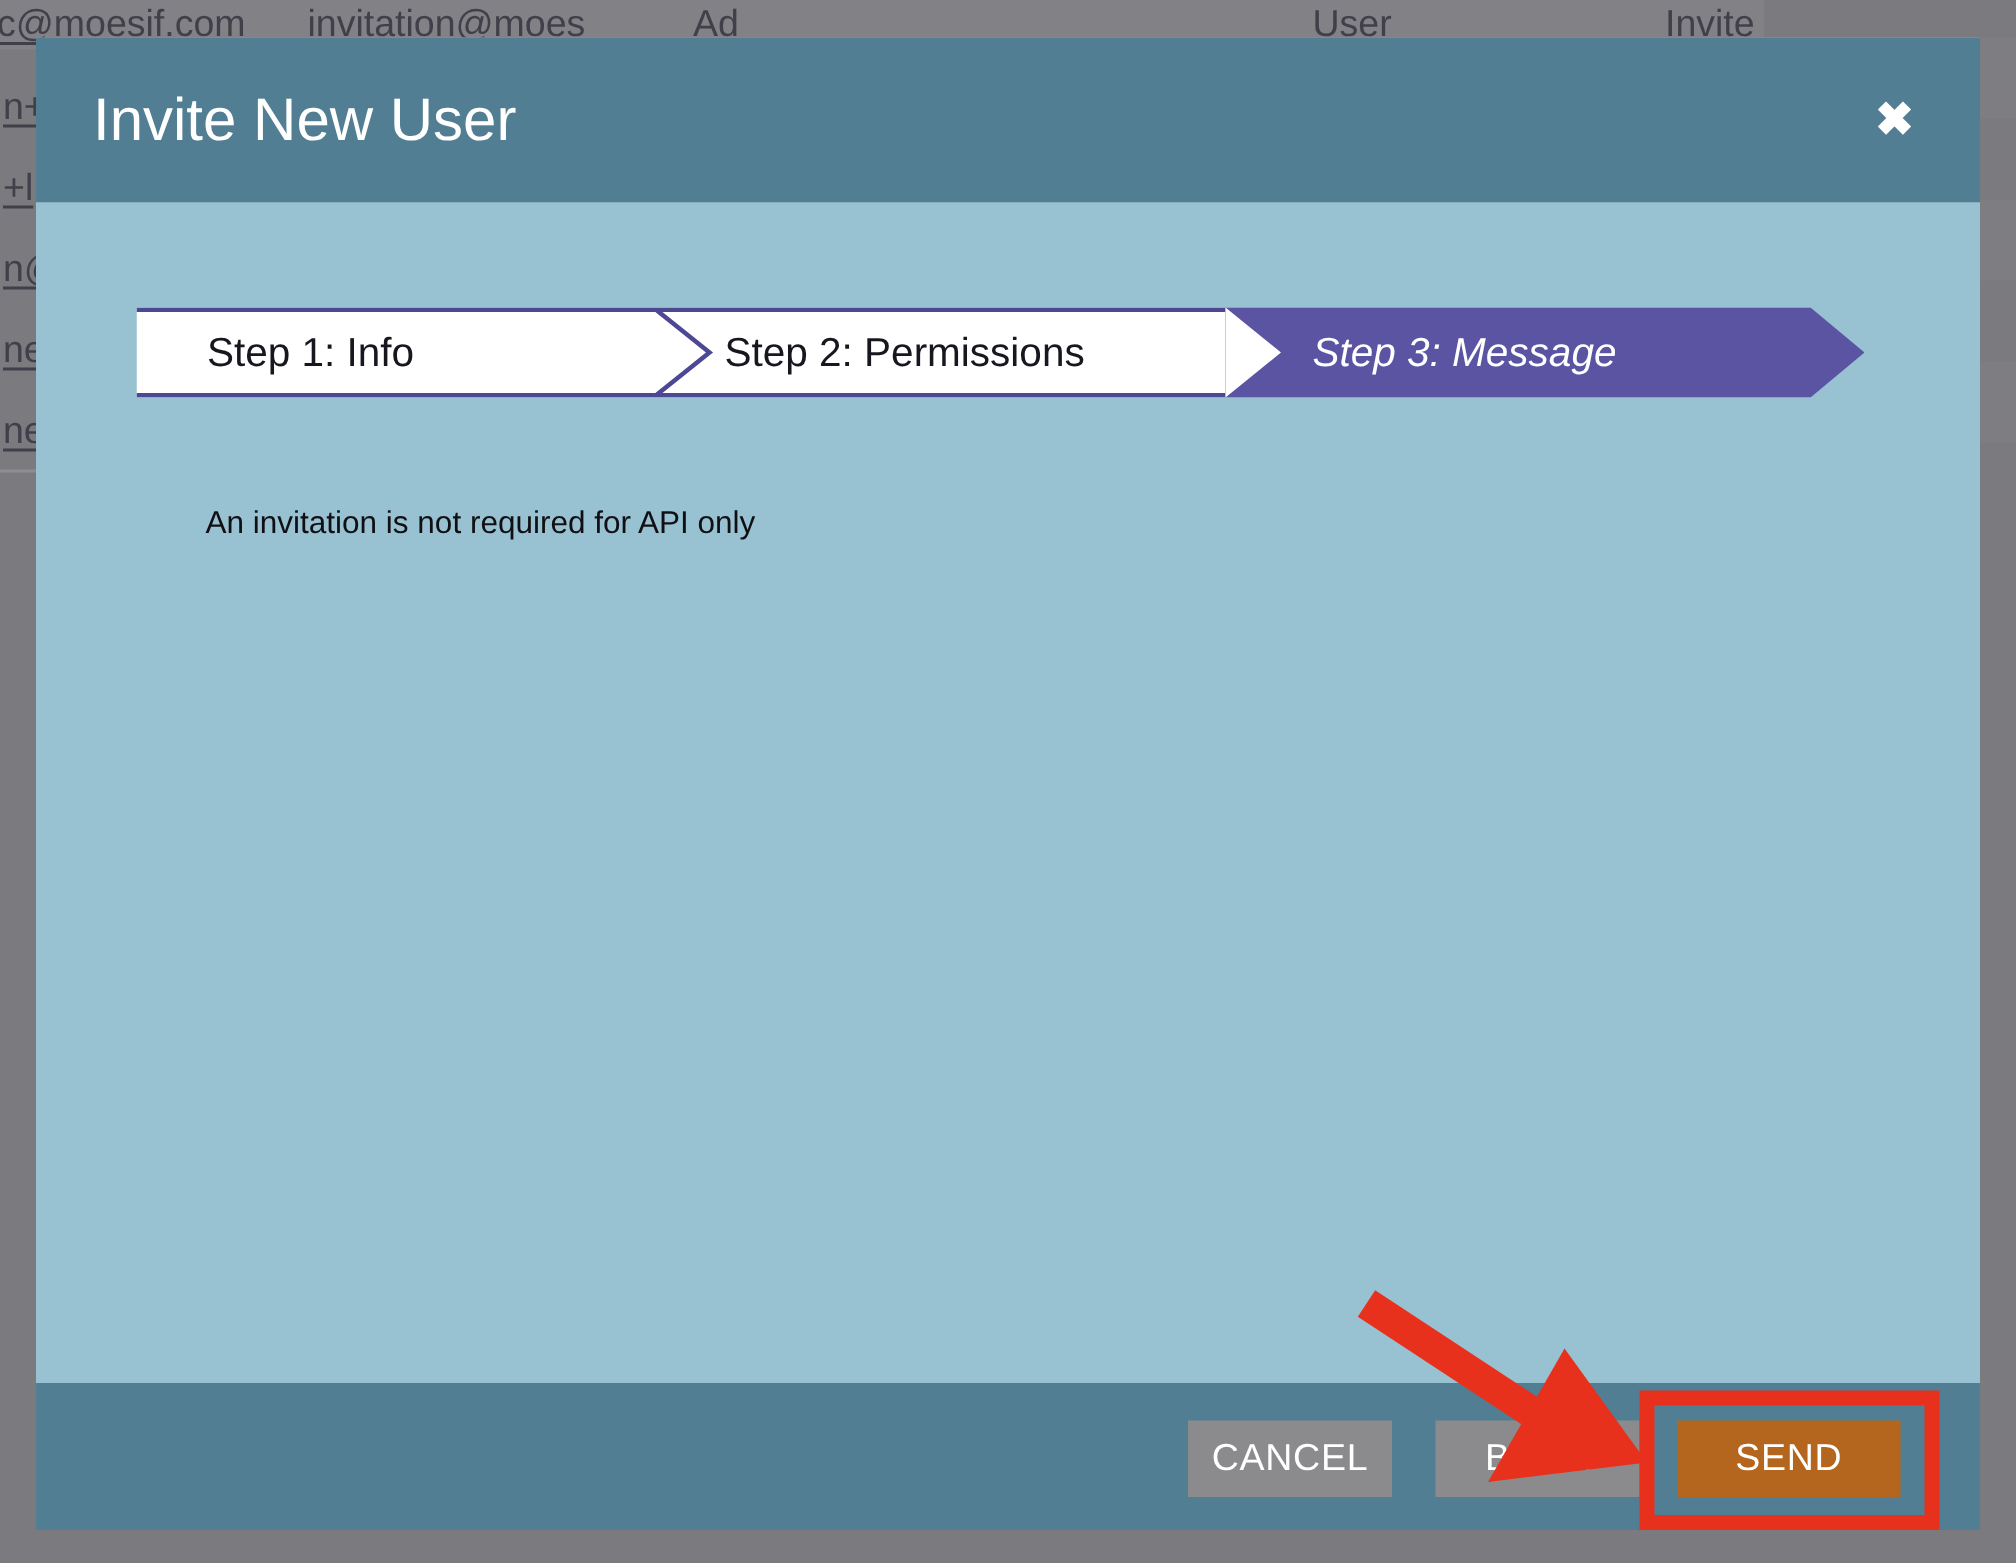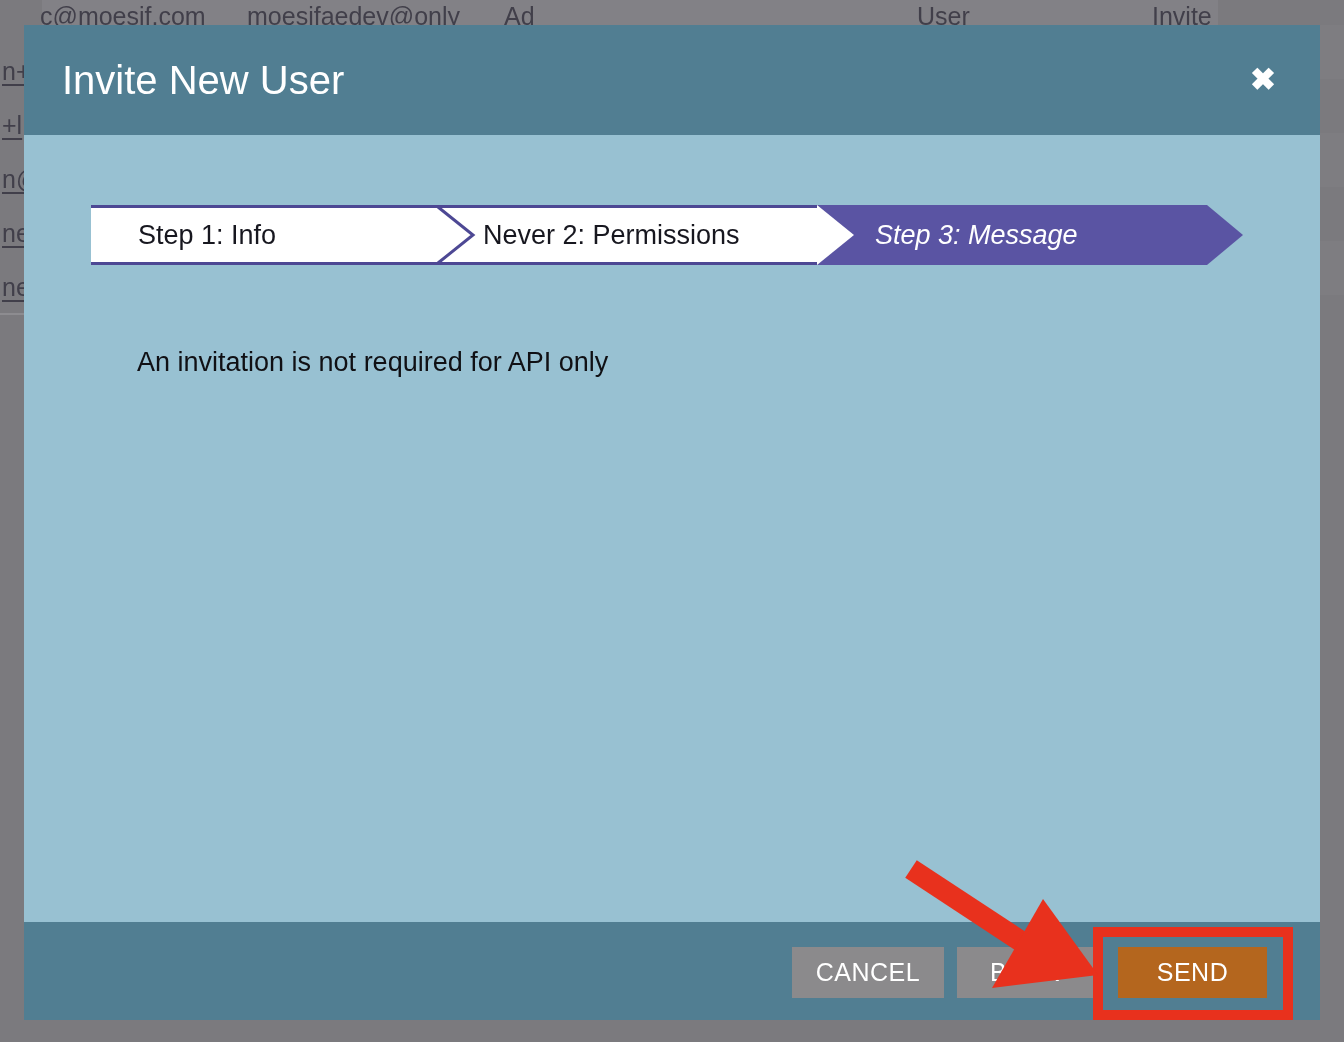--- a/index.html
+++ b/index.html
@@ -6,21 +6,21 @@
     --teal:#517e92; --body:#98c1d2; --purple:#5a54a3; --purple-border:#4d4894;
     --overlay:#7b7a7e; --overlay-top:#828186; --bg-text:#413f4a;
     --btn-grey:#8b8a8c; --send-orange:#b4661e; --red:#e8311d;
     --step-text:#17171f; --msg-text:#101014;
   }
   *{margin:0;padding:0;box-sizing:border-box;}
   body{font-family:"Liberation Sans",sans-serif;background:#666;}
   .canvas{position:relative;width:1344px;height:1042px;overflow:hidden;background:var(--overlay);}
 
   
-  .bg-top-row{position:absolute;left:0;top:0;width:1176px;height:33px;background:var(--overlay-top);z-index:1;margin-left:42px;}
+  .bg-top-row{position:absolute;left:0;top:0;width:1176px;height:33px;background:var(--overlay-top);z-index:1;}
   .bg-top-row span{position:absolute;top:2px;font-size:25px;color:var(--bg-text);white-space:nowrap;}
   .bg-link{text-decoration:underline;text-underline-offset:4px;}
   .bg-left-frag{position:absolute;left:2px;font-size:25px;color:var(--bg-text);z-index:1;
     text-decoration:underline;text-underline-offset:4px;white-space:nowrap;}
   .bg-divider{position:absolute;left:0;top:313px;width:24px;height:2px;background:#8d8c90;z-index:1;}
   .bg-right-stripe{position:absolute;left:1320px;width:24px;z-index:1;}
 
   
   .modal{position:absolute;left:24px;top:25px;width:1296px;height:995px;z-index:10;background:var(--body);}
   .modal-header{position:absolute;left:0;top:0;width:1296px;height:110px;background:var(--teal);}
@@ -32,42 +32,42 @@
   .modal-footer{position:absolute;left:0;top:897px;width:1296px;height:98px;background:var(--teal);}
 
   
   .wizard{position:absolute;left:67px;top:180px;width:1152px;height:60px;}
   .wizard svg{display:block;}
   .step-label{position:absolute;top:180px;height:60px;line-height:60px;font-size:27px;
     color:var(--step-text);white-space:nowrap;cursor:default;}
   .step-label.active{color:#fff;font-style:italic;}
   .lbl1{left:114px;text-align:right;} .lbl2{left:459px;} .lbl3{left:851px;}
 
-  .invite-message{position:absolute;left:113px;top:322px;font-size:27px;color:var(--msg-text);white-space:nowrap;}
+  .invite-message{position:absolute;left:113px;top:312px;font-size:21px;color:var(--msg-text);white-space:nowrap;}
 
   
   .btn{position:absolute;top:922px;height:51px;line-height:51px;text-align:center;
     font-size:25px;color:#fff;letter-spacing:0.5px;cursor:pointer;border:none;}
-  .btn-cancel{left:768px;width:152px;background:var(--btn-grey);}
+  .btn-cancel{left:768px;width:136px;background:var(--btn-grey);}
   .btn-back{left:933px;width:136px;background:var(--btn-grey);}
   .btn-send{left:1094px;width:149px;background:var(--send-orange);}
 
   
   .red-box{position:absolute;left:1093px;top:927px;width:200px;height:93px;
     border:10px solid var(--red);z-index:50;pointer-events:none;}
   .annotation-svg{position:absolute;left:0;top:0;z-index:60;pointer-events:none;}
 </style>
 </head>
 <body>
 
 <div class="canvas">
 
   <div class="bg-top-row">
     <span class="bg-link" style="left:-2px">c@moesif.com</span>
-    <span style="left:205px">moesifaedev@only</span>
+    <span style="left:205px">invitation@moes</span>
     <span style="left:462px">Ad</span>
     <span style="left:875px">User</span>
     <span style="left:1110px">Invite</span>
   </div>
   <span class="bg-left-frag" style="top:57px">n+</span>
   <span class="bg-left-frag" style="top:111px">+l</span>
   <span class="bg-left-frag" style="top:165px">n@</span>
   <span class="bg-left-frag" style="top:219px">ne</span>
   <span class="bg-left-frag" style="top:273px">ne</span>
   <div class="bg-divider"></div>
@@ -87,21 +87,21 @@
       <svg width="1152" height="60" viewBox="0 0 1152 60">
         <rect x="0" y="0" width="726" height="60" fill="#ffffff"></rect>
         <rect x="0" y="0" width="726" height="3" fill="var(--purple-border)"></rect>
         <rect x="0" y="57" width="726" height="3" fill="var(--purple-border)"></rect>
         <polyline points="347,2 382,30 347,58" fill="none" stroke="var(--purple-border)" stroke-width="3"></polyline>
         <polygon points="726,0 1116,0 1152,30 1116,60 726,60" fill="var(--purple)"></polygon>
         <polygon points="726,0 763,30 726,60" fill="#ffffff"></polygon>
       </svg>
     </div>
     <div class="step-label lbl1" style="left:114px">Step 1: Info</div>
-    <div class="step-label lbl2" style="left:459px">Never 2: Permissions</div>
+    <div class="step-label lbl2" style="left:459px">Step 2: Permissions</div>
     <div class="step-label lbl3 active" style="left:851px">Step 3: Message</div>
 
     <div class="invite-message">An invitation is not required for API only</div>
 
     <div class="modal-footer"></div>
     <button class="btn btn-cancel">CANCEL</button>
     <button class="btn btn-back">BACK</button>
     <button class="btn btn-send">SEND</button>
   </div>
 

